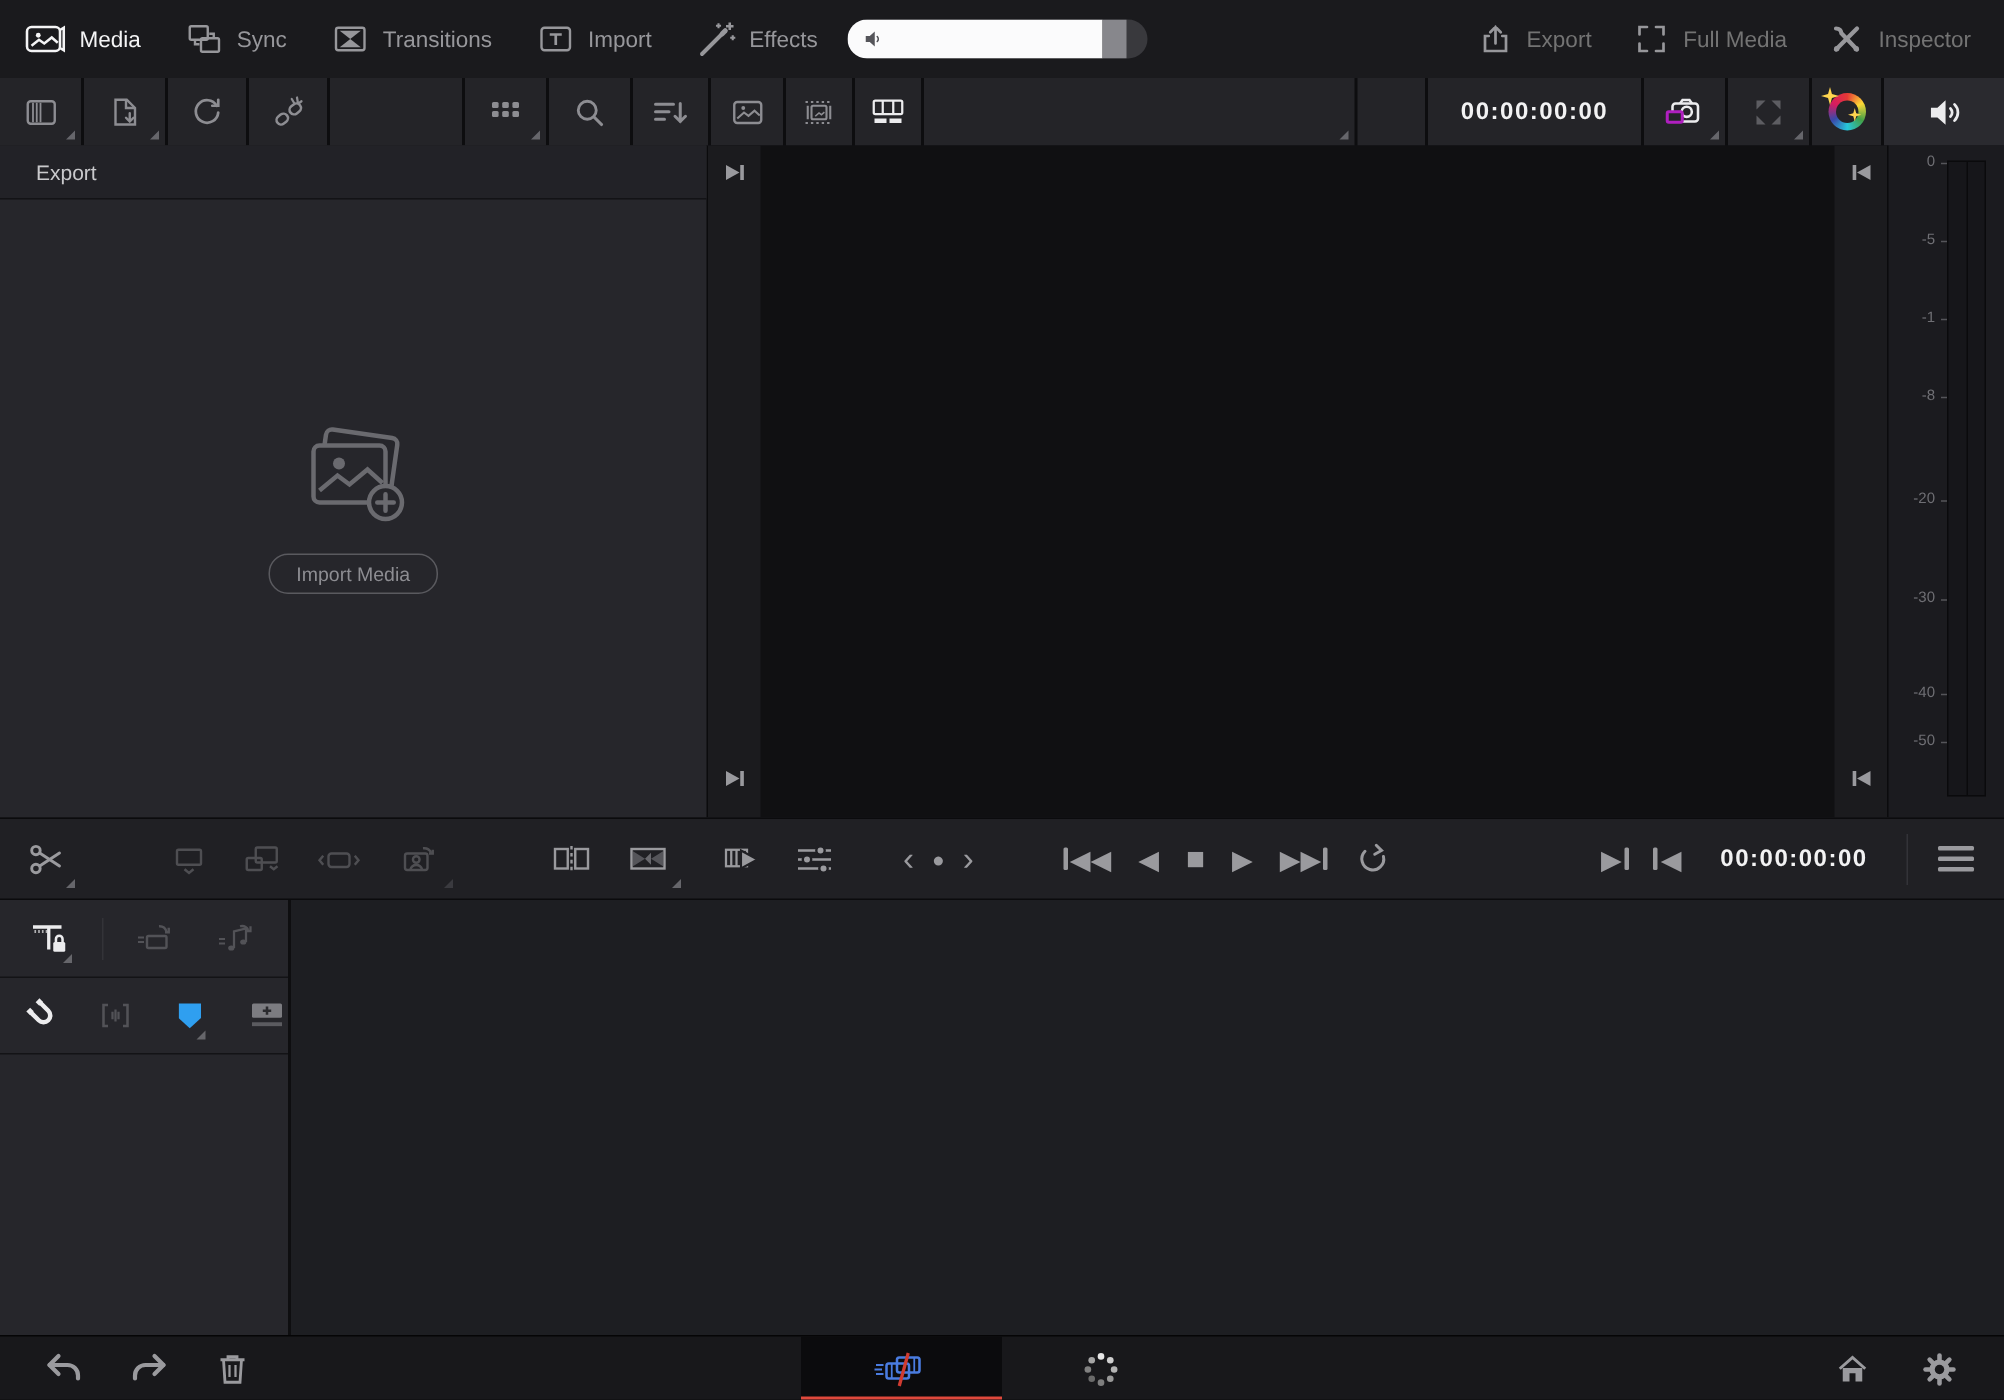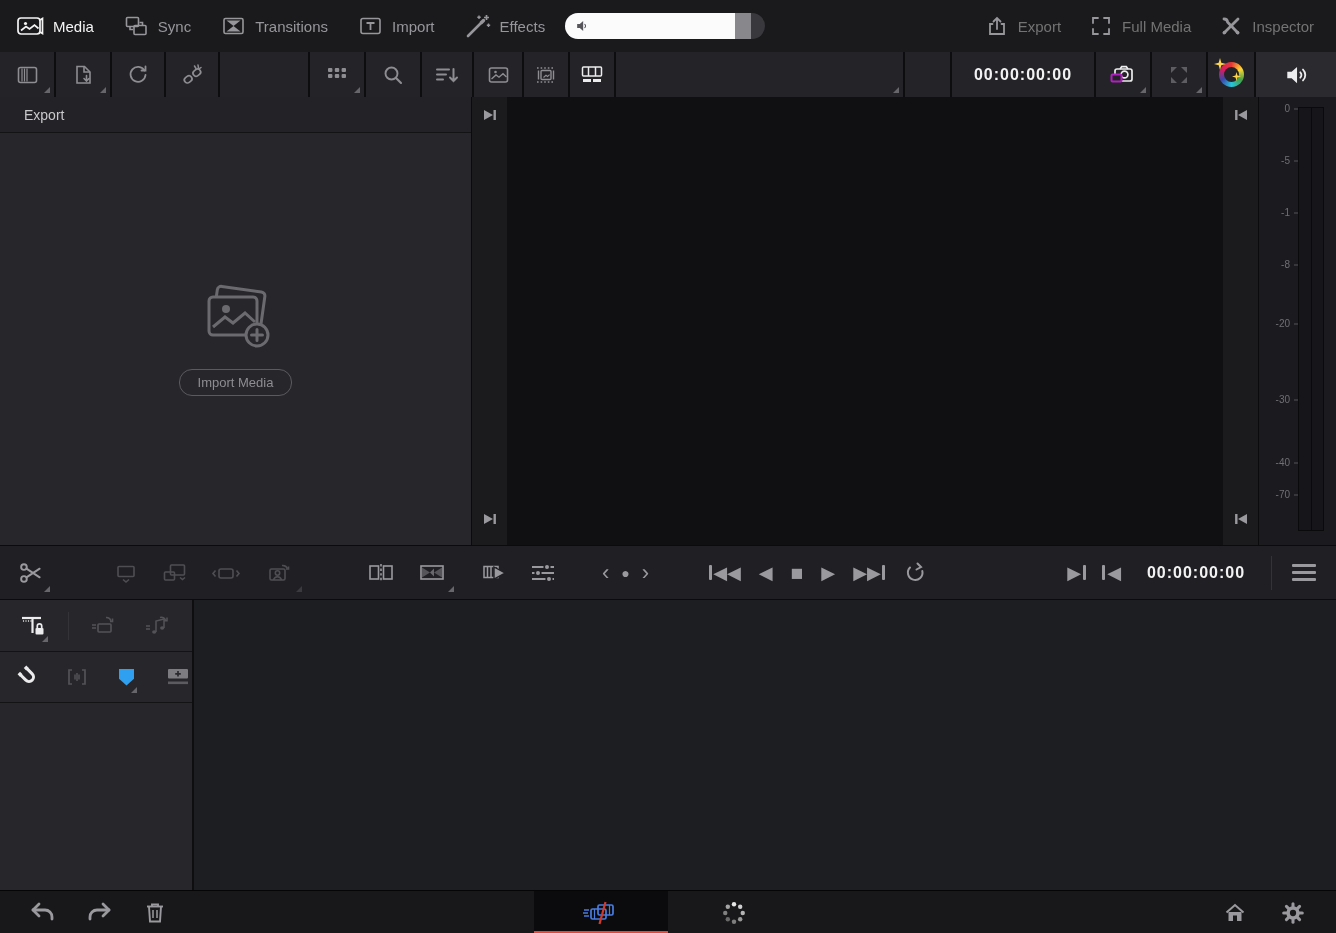--- a/index.html
+++ b/index.html
@@ -407,24 +407,24 @@
             </svg>
           </span>
       </div>
     </div>
 
     <div id="audio-meter">
       <span class="mlabel" style="top:11px">0</span>
       <span class="mlabel" style="top:63px">-5</span>
       <span class="mlabel" style="top:115px">-1</span>
       <span class="mlabel" style="top:167px">-8</span>
-      <span class="mlabel" style="top:226px">-20</span>
+      <span class="mlabel" style="top:236px">-20</span>
       <span class="mlabel" style="top:302px">-30</span>
       <span class="mlabel" style="top:365px">-40</span>
-      <span class="mlabel" style="top:397px">-70</span>
+      <span class="mlabel" style="top:397px">-50</span>
       <div id="meter-bars"></div>
     </div>
   </div>
 
   <div id="editbar">
     <div class="eb crn" style="width:46px; margin-left:8px;">
       <svg width="26" height="26" viewBox="0 0 24 24">
           <g stroke="#9a9a9e" stroke-width="1.8" fill="none">
             <circle cx="5.5" cy="6.5" r="2.6"></circle>
             <circle cx="5.5" cy="17.5" r="2.6"></circle>

